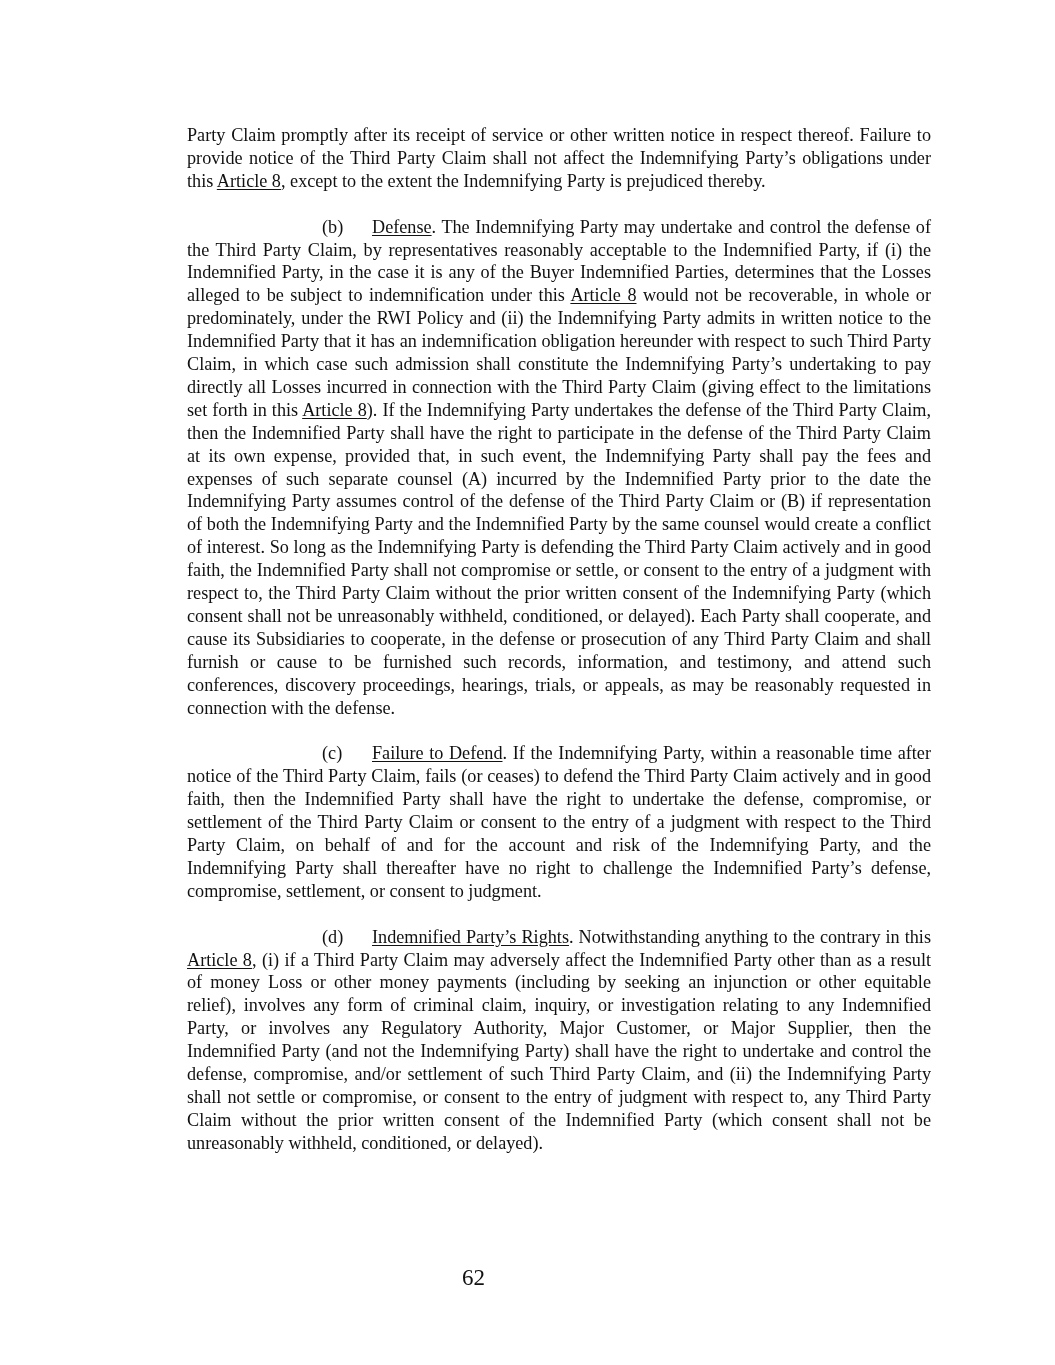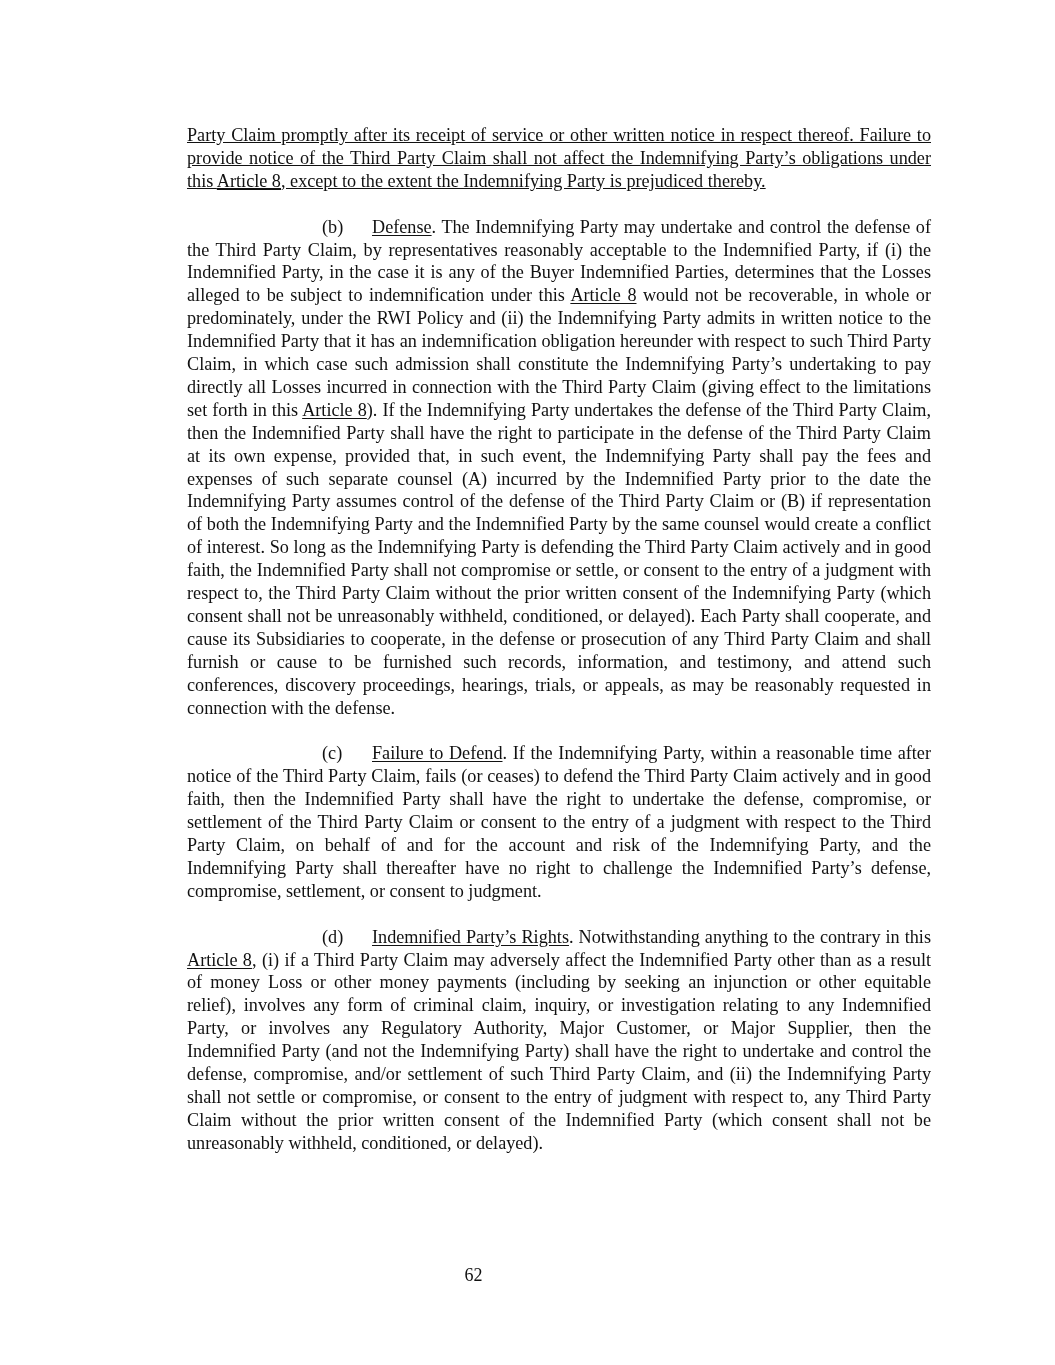--- a/index.html
+++ b/index.html
@@ -3,27 +3,27 @@
 <meta charset="utf-8">
 <style>
   html, body { margin: 0; padding: 0; background: #ffffff; }
   body { width: 1055px; height: 1365px; position: relative; overflow: hidden; }
   .page {
     position: absolute; left: 187px; top: 124px; width: 744px;
     font-family: "Liberation Serif", serif; font-size: 18.2px; line-height: 22.9px;
     color: #111111; text-align: justify;
   }
   .para { margin: 0 0 22.9px 0; }
-  .para.first { margin-bottom: 22.9px; text-decoration: underline; }
+  .para.first { margin-bottom: 22.9px; }
   .indent { display: inline-block; width: 135px; text-align: left; }
   .label { display: inline-block; width: 50px; }
   .u { text-decoration: underline; text-underline-offset: 2px; }
   .page-number {
     position: absolute; left: 0; width: 947px; top: 1265px; text-align: center;
-    font-family: "Liberation Serif", serif; font-size: 18px; color: #111111;
+    font-family: "Liberation Serif", serif; font-size: 23px; color: #111111;
   }
 </style>
 </head>
 <body>
 
 <div class="page">
 
   <p class="para first"><span>Party Claim promptly after its receipt of service or other written notice in respect thereof. Failure to provide notice of the Third Party Claim shall not affect the Indemnifying Party’s obligations under this </span><span class="u">Article 8</span><span>, except to the extent the Indemnifying Party is prejudiced thereby.</span></p>
 
   <p class="para"><span class="indent"></span><span class="label">(b)</span><span class="u">Defense</span><span>. The Indemnifying Party may undertake and control the defense of the Third Party Claim, by representatives reasonably acceptable to the Indemnified Party, if (i) the Indemnified Party, in the case it is any of the Buyer Indemnified Parties, determines that the Losses alleged to be subject to indemnification under this </span><span class="u">Article 8</span><span> would not be recoverable, in whole or predominately, under the RWI Policy and (ii) the Indemnifying Party admits in written notice to the Indemnified Party that it has an indemnification obligation hereunder with respect to such Third Party Claim, in which case such admission shall constitute the Indemnifying Party’s undertaking to pay directly all Losses incurred in connection with the Third Party Claim (giving effect to the limitations set forth in this </span><span class="u">Article 8</span><span>). If the Indemnifying Party undertakes the defense of the Third Party Claim, then the Indemnified Party shall have the right to participate in the defense of the Third Party Claim at its own expense, provided that, in such event, the Indemnifying Party shall pay the fees and expenses of such separate counsel (A) incurred by the Indemnified Party prior to the date the Indemnifying Party assumes control of the defense of the Third Party Claim or (B) if representation of both the Indemnifying Party and the Indemnified Party by the same counsel would create a conflict of interest. So long as the Indemnifying Party is defending the Third Party Claim actively and in good faith, the Indemnified Party shall not compromise or settle, or consent to the entry of a judgment with respect to, the Third Party Claim without the prior written consent of the Indemnifying Party (which consent shall not be unreasonably withheld, conditioned, or delayed). Each Party shall cooperate, and cause its Subsidiaries to cooperate, in the defense or prosecution of any Third Party Claim and shall furnish or cause to be furnished such records, information, and testimony, and attend such conferences, discovery proceedings, hearings, trials, or appeals, as may be reasonably requested in connection with the defense.</span></p>

